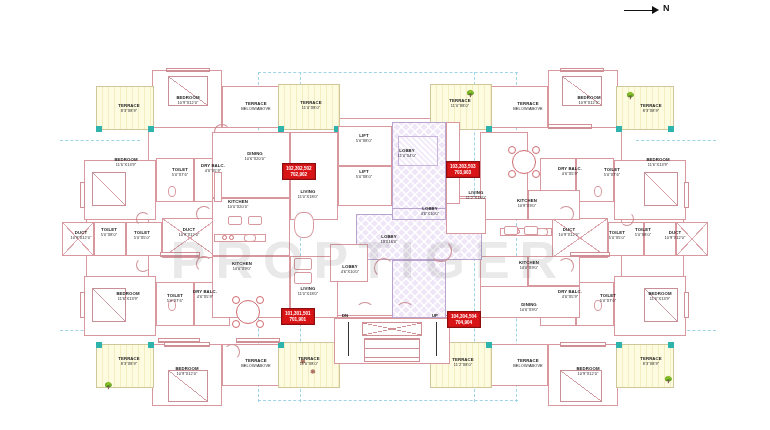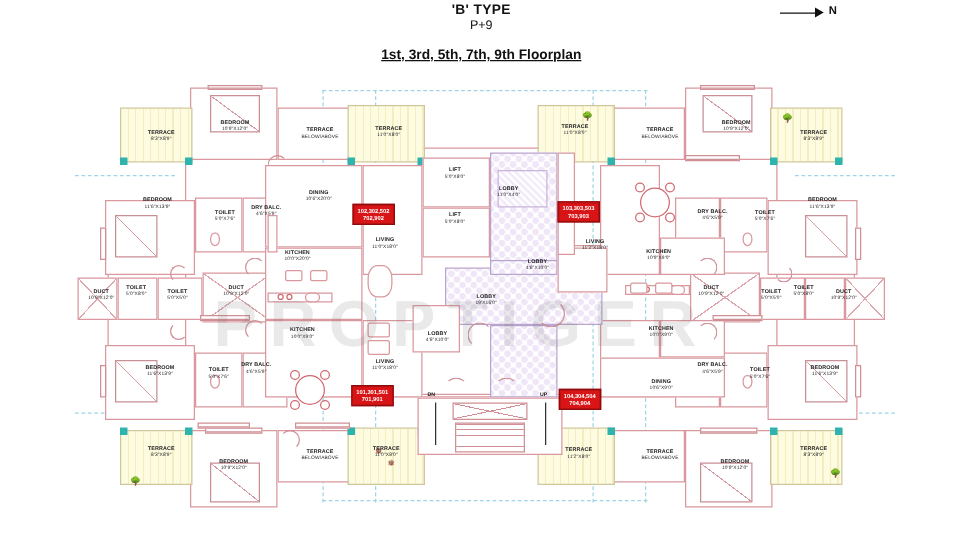--- a/index.html
+++ b/index.html
@@ -90,25 +90,20 @@
   .burner{position:absolute;border:1px solid #d06a70;border-radius:50%;box-sizing:border-box;}
   .sink{position:absolute;border:1px solid #d9989e;border-radius:40%;box-sizing:border-box;background:#fff;}
   .wc{position:absolute;border:1px solid #d9989e;border-radius:45% 45% 50% 50%;box-sizing:border-box;background:#fff;}
   .dine{position:absolute;border:1px solid #d06a70;border-radius:50%;box-sizing:border-box;background:#fff;}
 </style>
 </head>
 <body>
 
 <div id="plan">
 
-  <div class="title-wrap">
-    <div class="t-type">'B' TYPE</div>
-    <div class="t-pp">P+9</div>
-    <div class="t-floor">1st, 3rd, 5th, 7th, 9th Floorplan</div>
-  </div>
 
   <div class="north">
     <div class="shaft"></div>
     <div class="head"></div>
     <div class="lbl">N</div>
   </div>
 
   <div class="watermark">PROPTIGER</div>
 
   <div class="dash-h" style="left:258px;top:72px;width:260px;"></div>

